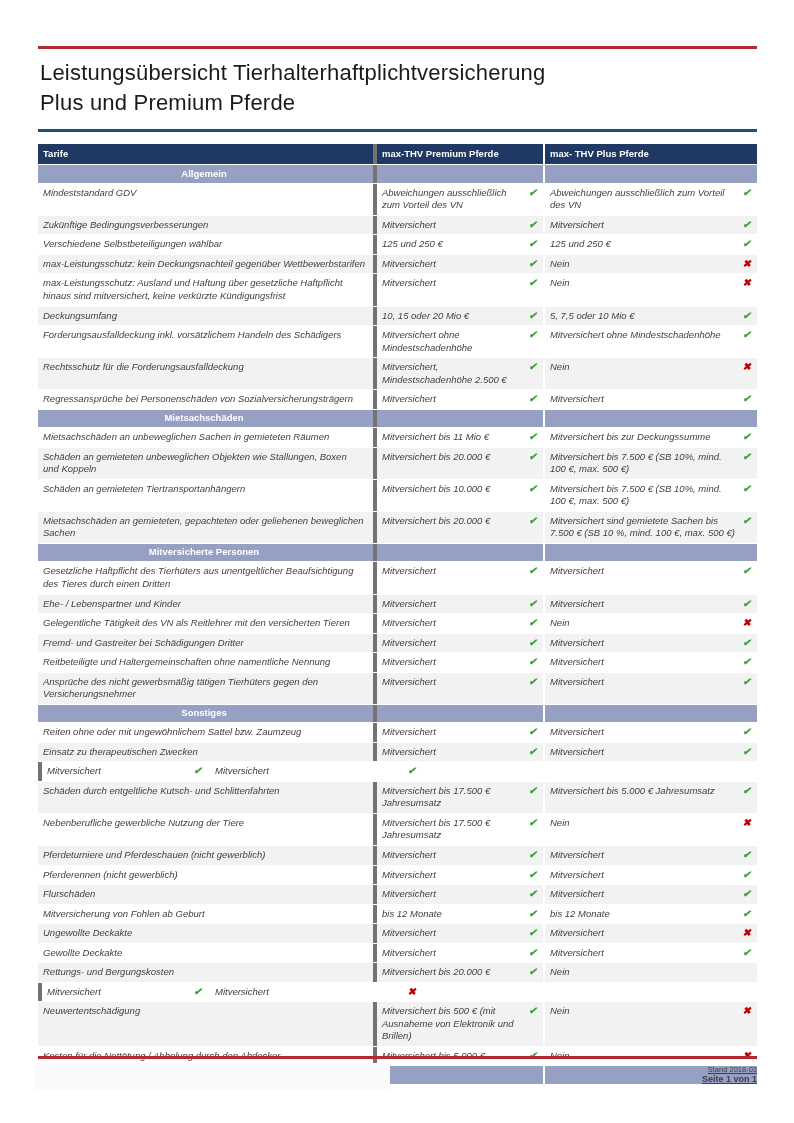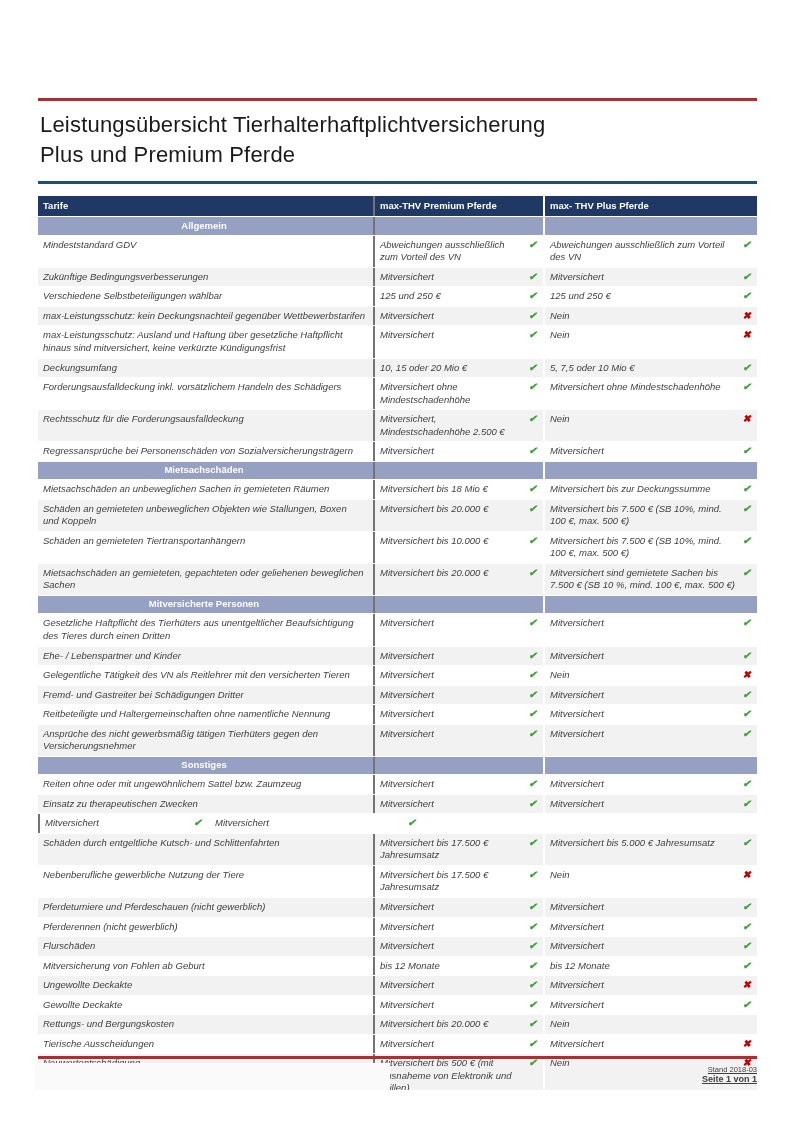--- a/index.html
+++ b/index.html
@@ -4,33 +4,33 @@
 <style>
   html,body{margin:0;padding:0;background:#ffffff;}
   .page{
     position:relative;
     width:794px;height:1090px;
     background:#ffffff;
     font-family:"Liberation Sans",sans-serif;
     color:#3f3f3f;
     overflow:hidden;
     box-sizing:border-box;
-    padding:98px 37px 0 38px;
+    padding:46px 37px 0 38px;
   }
   .rule{width:719px;}
   .rule-red{height:3px;background:#b12b31;}
   .rule-blue{height:3px;background:#1f4e79;}
   h1.title{
     font-size:22px;font-weight:400;color:#1a1a1a;
     line-height:1.38;margin:9px 0 10px 2px;letter-spacing:0.2px;
   }
   .tbl{width:719px;margin-top:12px;font-size:9.5px;line-height:1.32;}
   .row{display:flex;border-bottom:1px solid #ffffff;}
   .c1{width:335px;box-sizing:border-box;padding:3px 8px 3px 5px;}
-  .c2{width:170px;box-sizing:border-box;border-left:2px solid #737373;padding:3px 6px 3px 5px;}
+  .c2{width:170px;box-sizing:border-box;border-left:4px solid #737373;padding:3px 6px 3px 5px;}
   .c3{width:214px;box-sizing:border-box;border-left:2px solid #ffffff;padding:3px 6px 3px 5px;}
   .thead{background:#1f3864;color:#ffffff;font-weight:bold;}
   .thead .c1,.thead .c2,.thead .c3{padding-top:4px;padding-bottom:4px;}
   .section-row{background:#96a0c3;color:#ffffff;font-weight:bold;text-align:center;}
   .section-row .c1{padding-top:2.5px;padding-bottom:2.5px;}
   .data-row{background:#ffffff;font-style:italic;}
   .data-row.alt{background:#f2f2f2;}
   .tariff-cell{display:flex;justify-content:space-between;align-items:flex-start;}
   .cell-text{flex:1 1 auto;padding-right:6px;}
   .mark{flex:0 0 auto;font-size:10px;line-height:12px;font-weight:bold;}
@@ -168,21 +168,21 @@
           </div>
         </div>
         <div class="row section-row">
           <div class="c1">Mietsachschäden</div>
           <div class="c2"></div>
           <div class="c3"></div>
         </div>
         <div class="row data-row">
           <div class="c1">Mietsachschäden an unbeweglichen Sachen in gemieteten Räumen</div>
           <div class="c2 tariff-cell">
-            <div class="cell-text">Mitversichert bis 18 Mio €</div>
+            <div class="cell-text">Mitversichert bis 11 Mio €</div>
             <div class="mark check">✔</div>
           </div>
           <div class="c3 tariff-cell">
             <div class="cell-text">Mitversichert bis zur Deckungssumme</div>
             <div class="mark check">✔</div>
           </div>
         </div>
         <div class="row data-row alt">
           <div class="c1">Schäden an gemieteten unbeweglichen Objekten wie Stallungen, Boxen und Koppeln</div>
           <div class="c2 tariff-cell">
@@ -416,21 +416,20 @@
           <div class="c1">Rettungs- und Bergungskosten</div>
           <div class="c2 tariff-cell">
             <div class="cell-text">Mitversichert bis 20.000 €</div>
             <div class="mark check">✔</div>
           </div>
           <div class="c3 tariff-cell">
             <div class="cell-text">Nein</div>
           </div>
         </div>
         <div class="row data-row">
-          <div class="c1">Tierische Ausscheidungen</div>
           <div class="c2 tariff-cell">
             <div class="cell-text">Mitversichert</div>
             <div class="mark check">✔</div>
           </div>
           <div class="c3 tariff-cell">
             <div class="cell-text">Mitversichert</div>
             <div class="mark cross">✖</div>
           </div>
         </div>
         <div class="row data-row alt">

